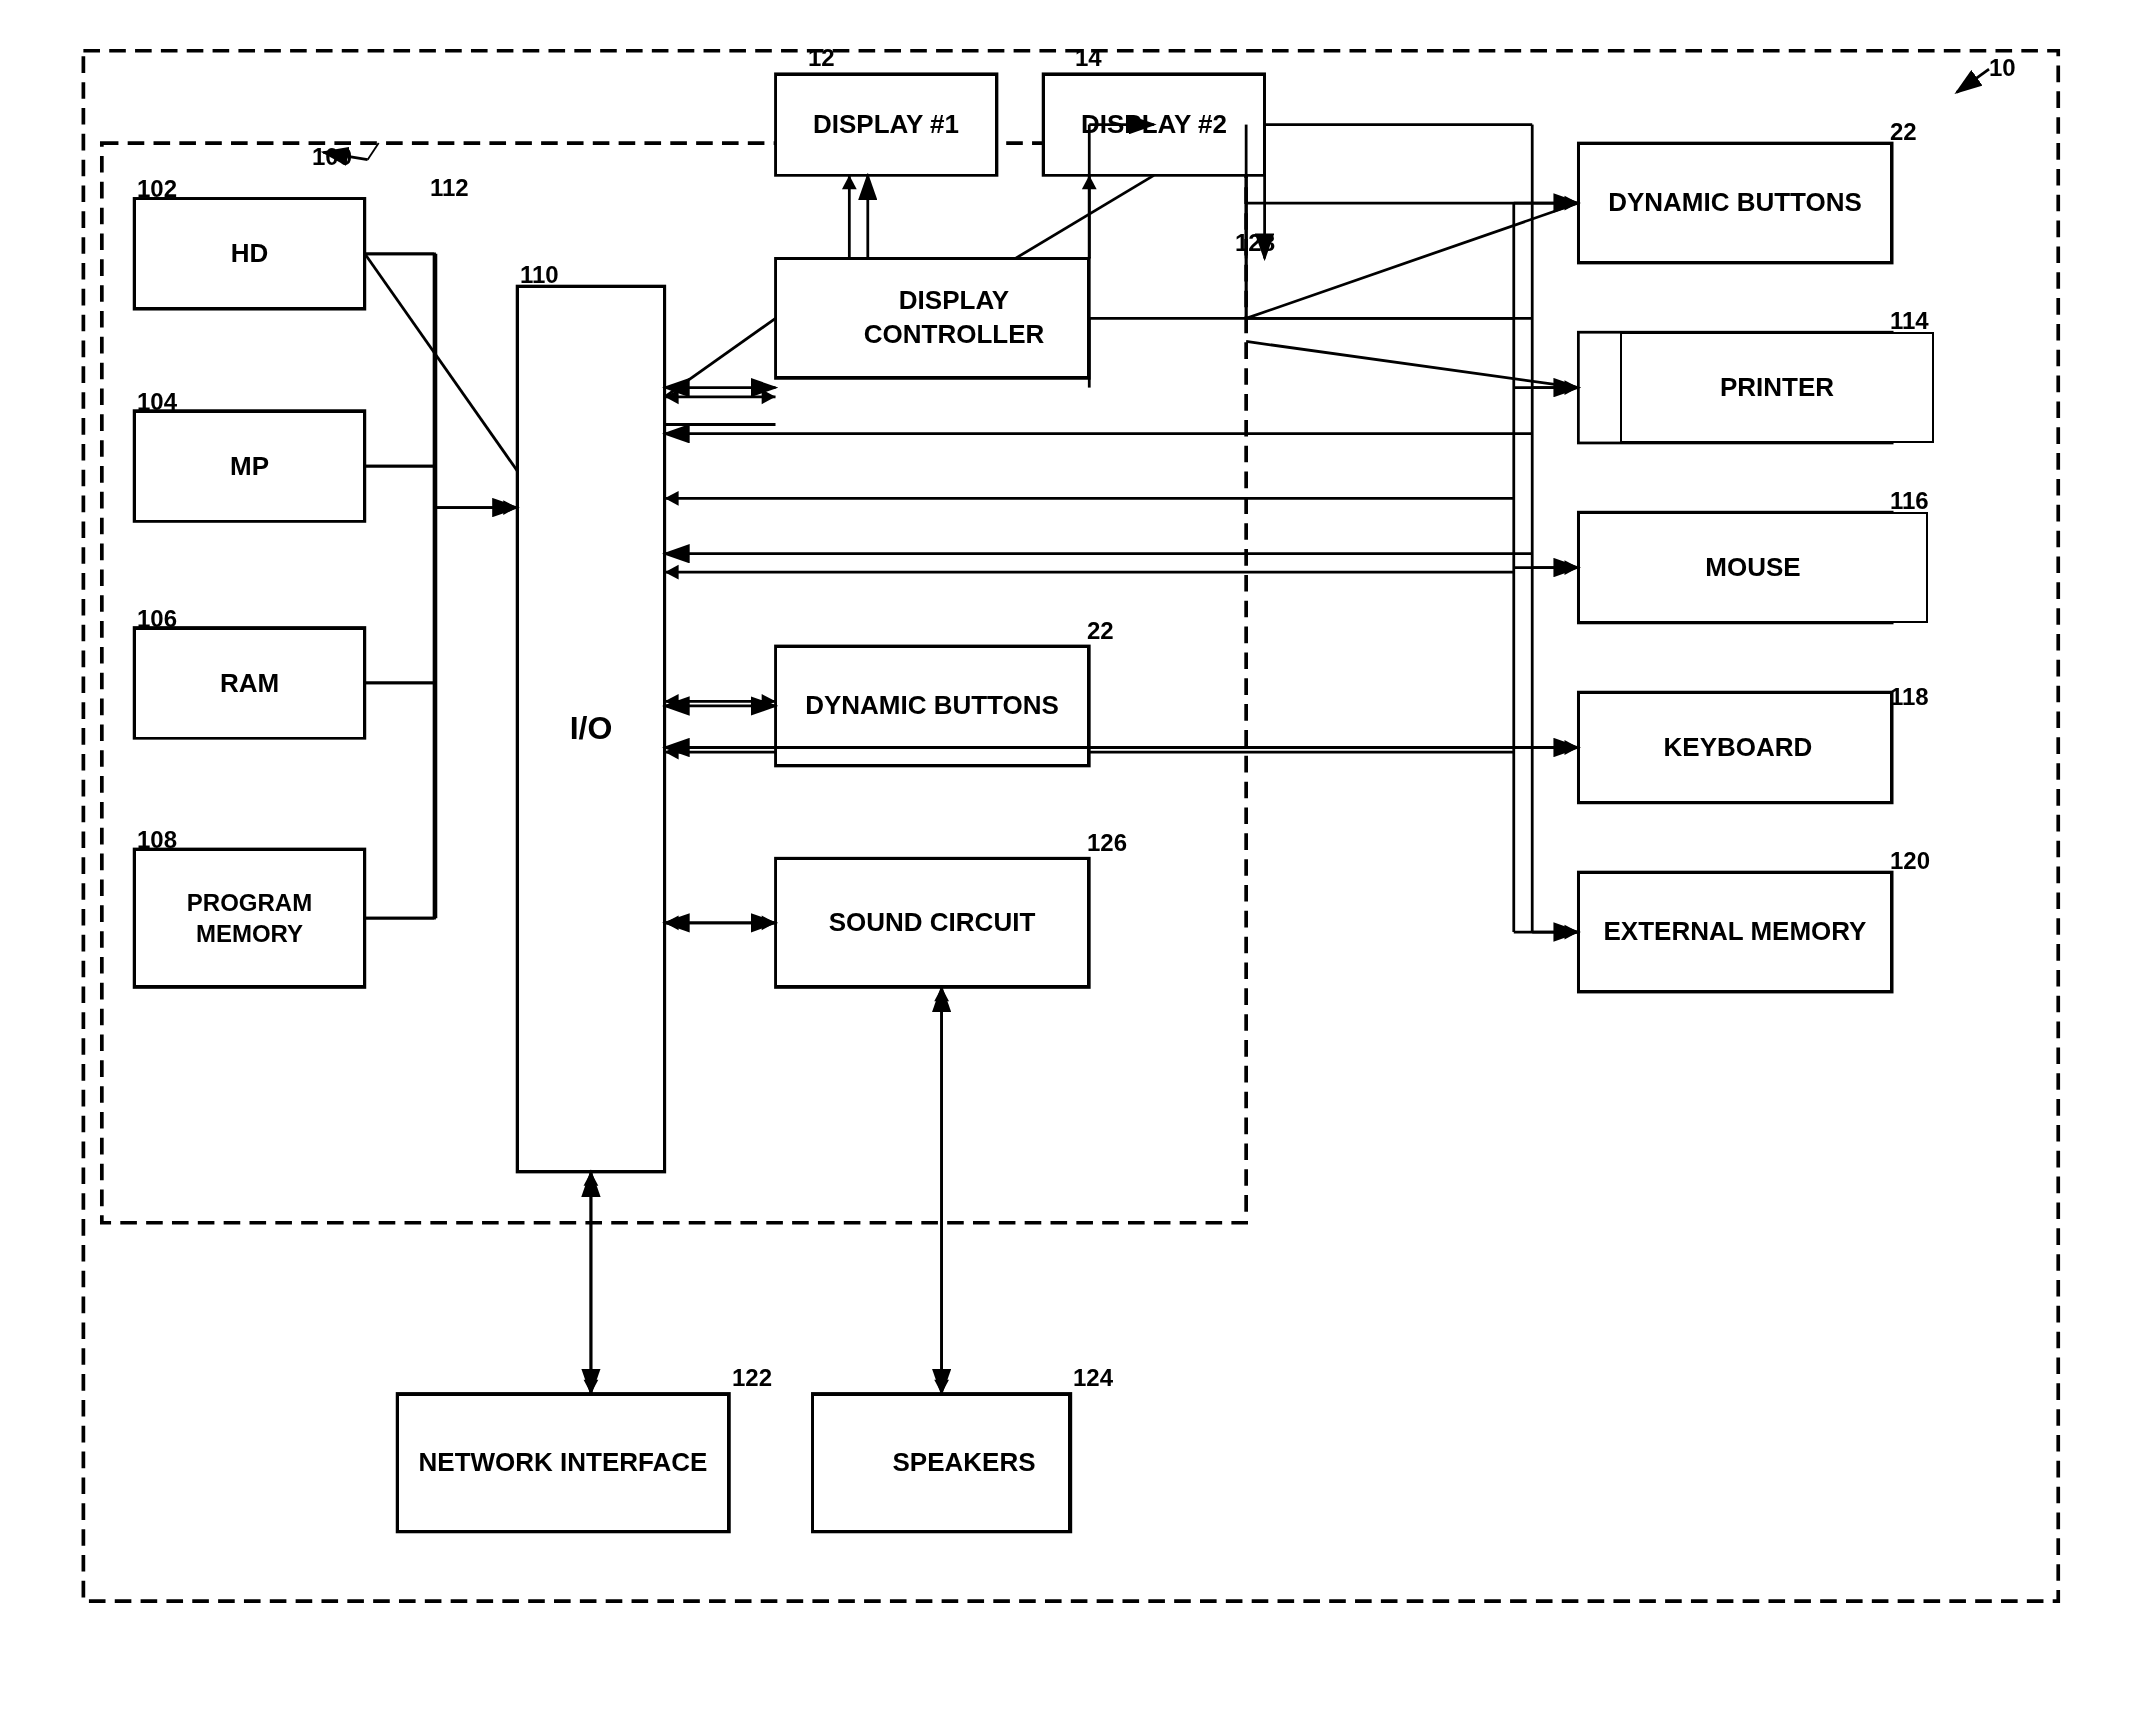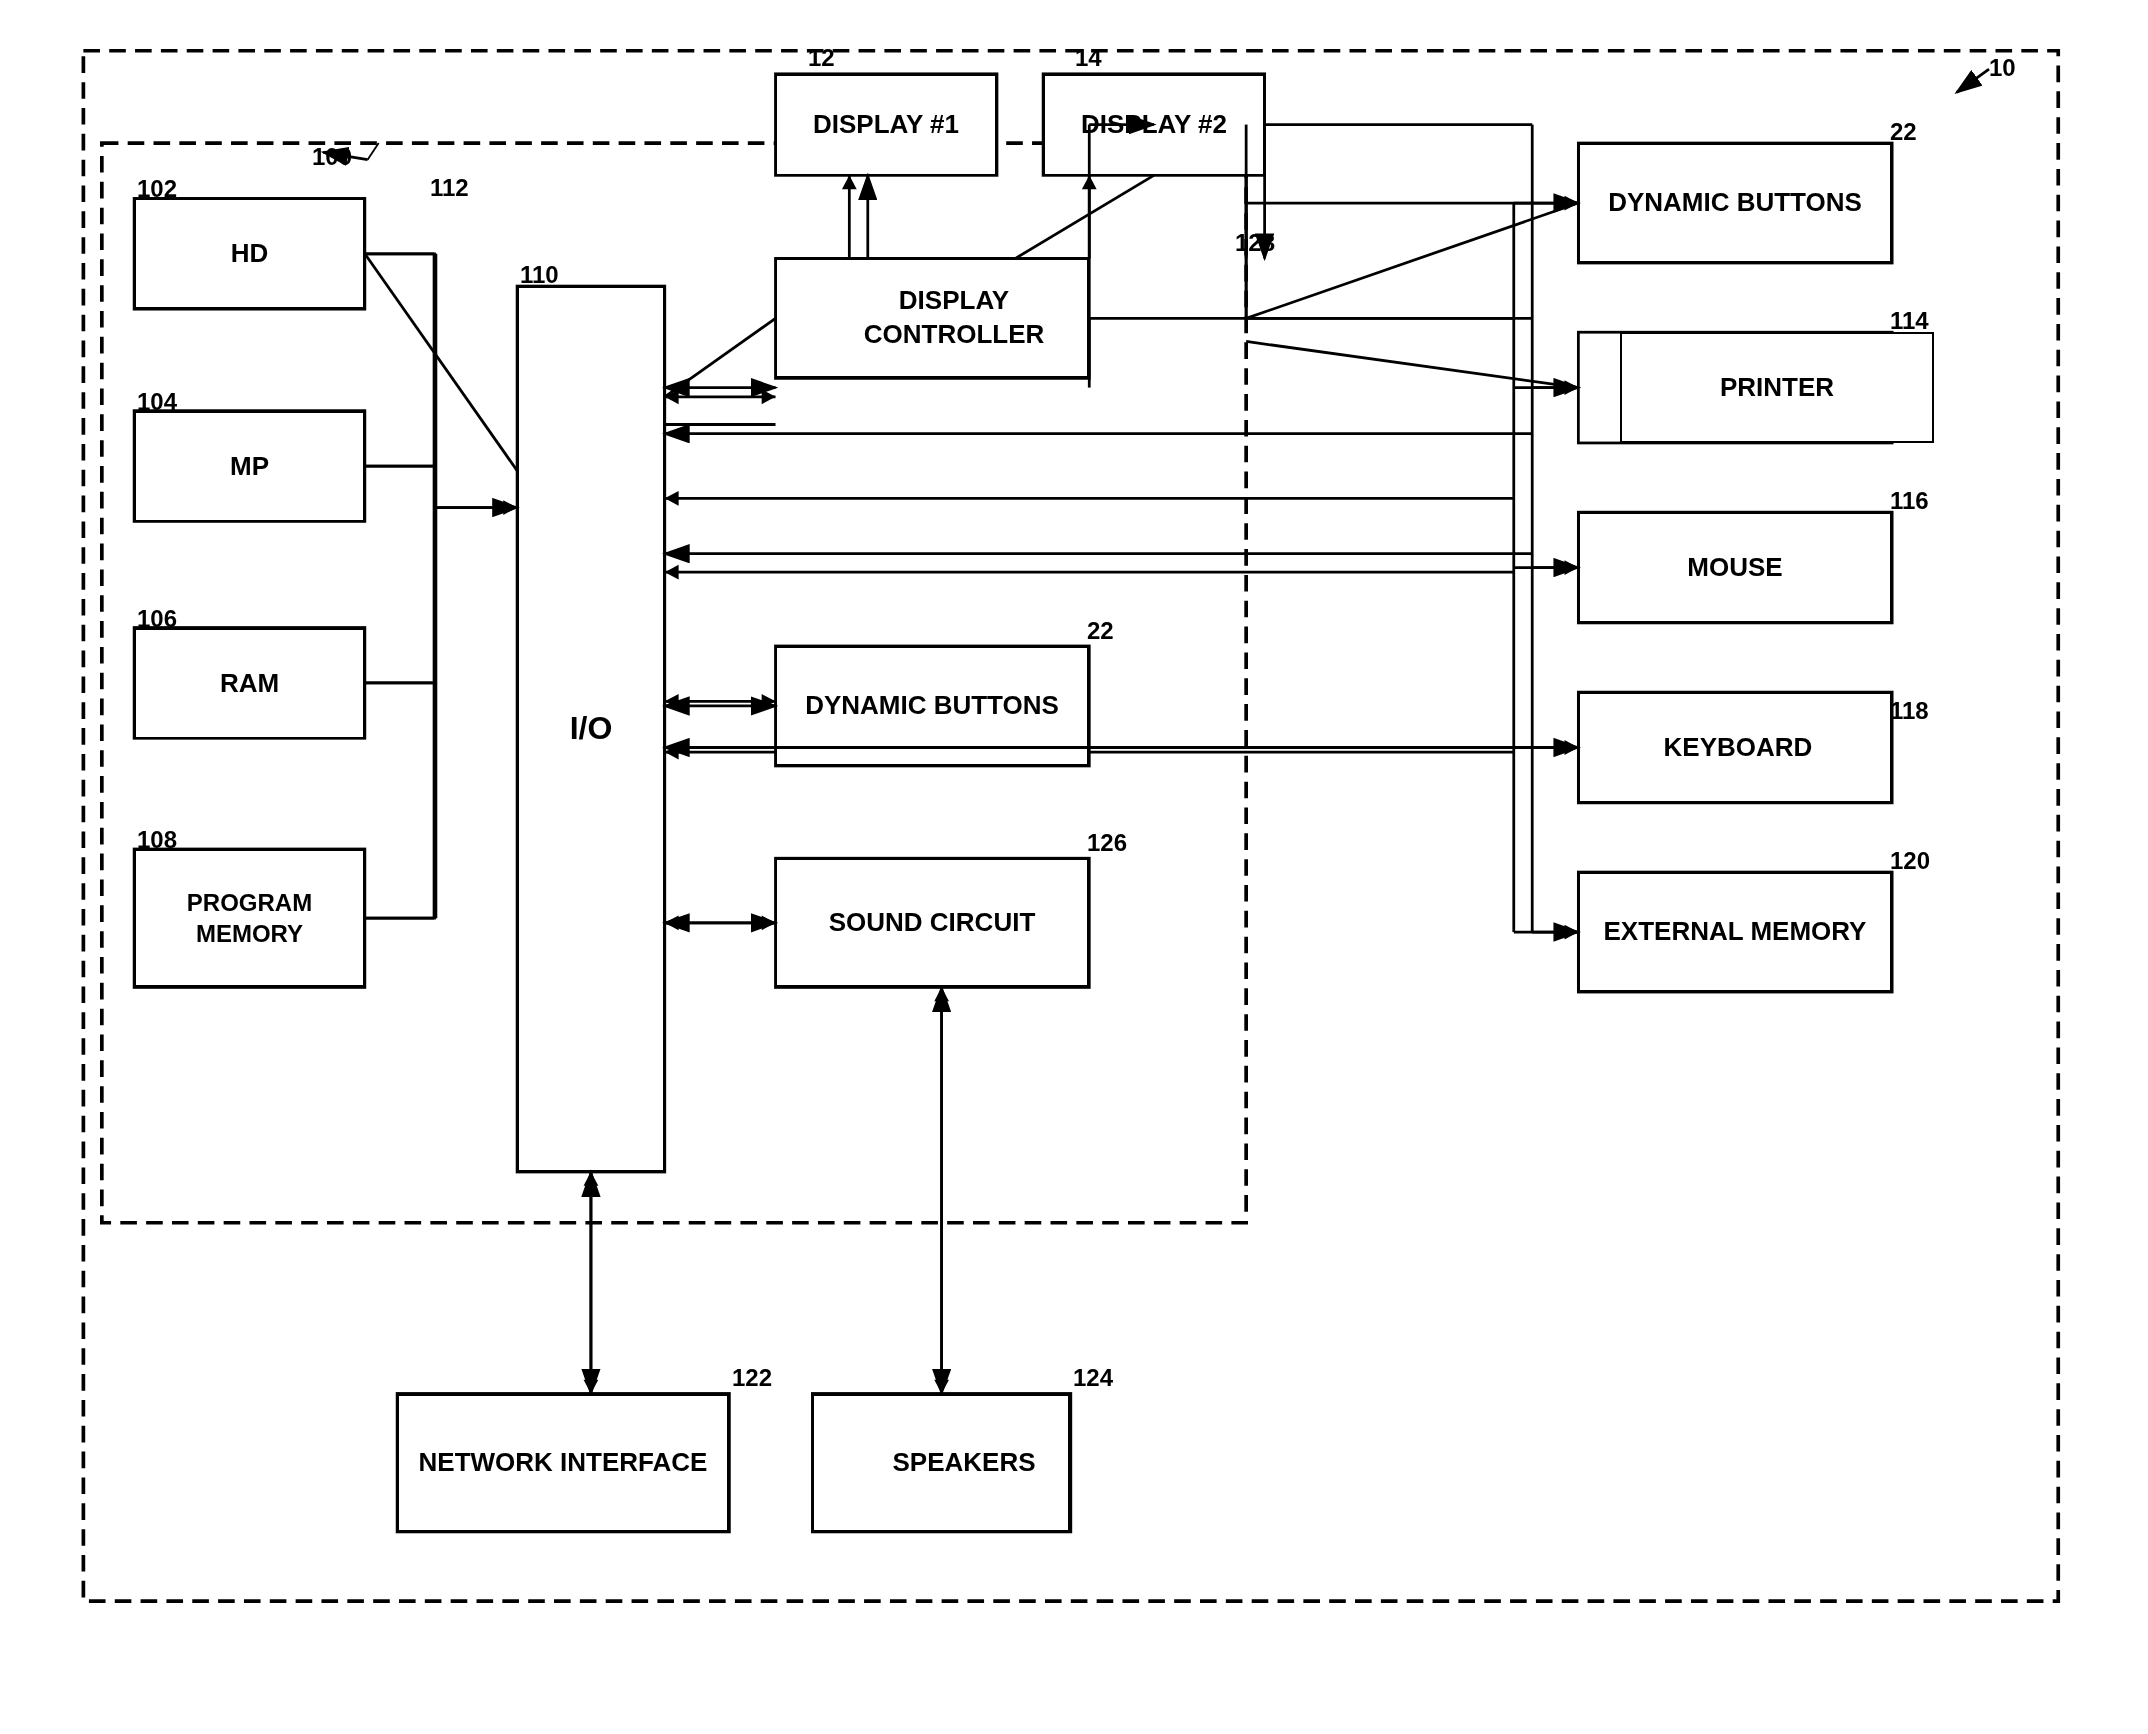--- a/index.html
+++ b/index.html
@@ -180,21 +180,21 @@
   <div class="label" style="left:137px; top:175px;">102</div>
   <div class="label" style="left:137px; top:388px;">104</div>
   <div class="label" style="left:137px; top:605px;">106</div>
   <div class="label" style="left:137px; top:826px;">108</div>
   <div class="label" style="left:520px; top:261px;">110</div>
   <div class="label" style="left:430px; top:174px;">112</div>
   <div class="label" style="left:1890px; top:118px;">22</div>
   <div class="label" style="left:1087px; top:617px;">22</div>
   <div class="label" style="left:1890px; top:307px;">114</div>
   <div class="label" style="left:1890px; top:487px;">116</div>
-  <div class="label" style="left:1890px; top:697px;">118</div>
+  <div class="label" style="left:1890px; top:683px;">118</div>
   <div class="label" style="left:1890px; top:847px;">120</div>
   <div class="label" style="left:732px; top:1364px;">122</div>
   <div class="label" style="left:1073px; top:1364px;">124</div>
   <div class="label" style="left:1087px; top:829px;">126</div>
   <div class="label" style="left:1235px; width:55px; top:229px;">128</div>
 
   <div class="box" style="left:134px; top:198px; width:231px; height:111px;">HD</div>
 
   <div class="box" style="left:134px; top:411px; width:231px; height:111px;">MP</div>
 
@@ -216,21 +216,21 @@
 BUTTONS</div>
 
   <div class="box" style="left:775px; top:858px; width:314px; height:129px;">SOUND
 CIRCUIT</div>
 
   <div class="box" style="left:1578px; top:143px; width:314px; height:120px;">DYNAMIC
 BUTTONS</div>
 
   <div class="box" style="left:1620px; top:332px; width:314px; height:111px;">PRINTER</div>
 
-  <div class="box" style="left:1578px; top:512px; width:314px; height:111px;">MOUSE</div>
+  <div class="box" style="left:1578px; top:512px; width:350px; height:111px;">MOUSE</div>
 
   <div class="box" style="left:1578px; top:692px; width:314px; height:111px;padding-left:6px;">KEYBOARD</div>
 
   <div class="box" style="left:1578px; top:872px; width:314px; height:120px;">EXTERNAL
 MEMORY</div>
 
   <div class="box" style="left:397px; top:1394px; width:332px; height:138px;">NETWORK
 INTERFACE</div>
 
   <div class="box" style="left:812px; top:1394px; width:258px; height:138px;padding-left:46px;">SPEAKERS</div>

